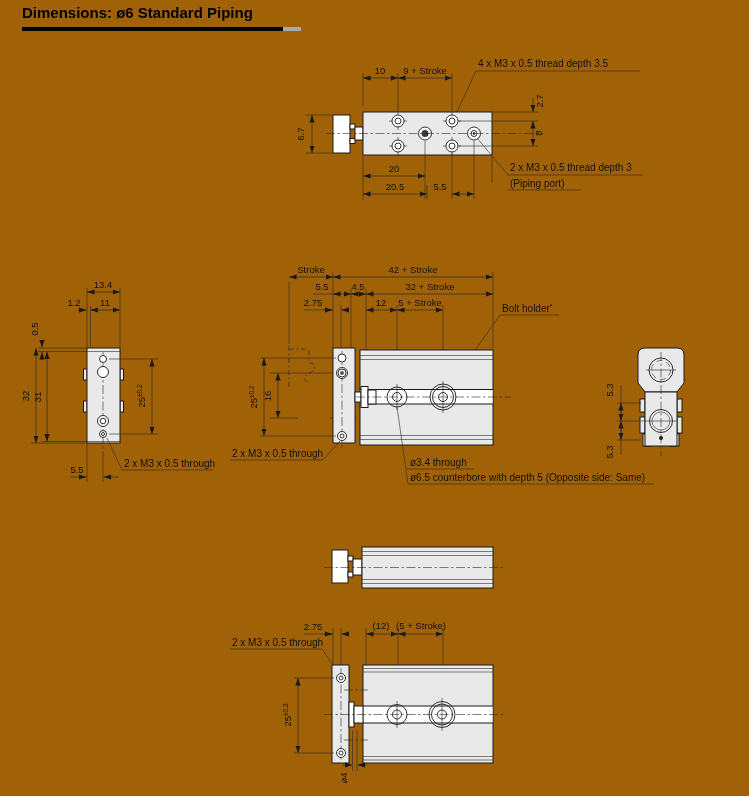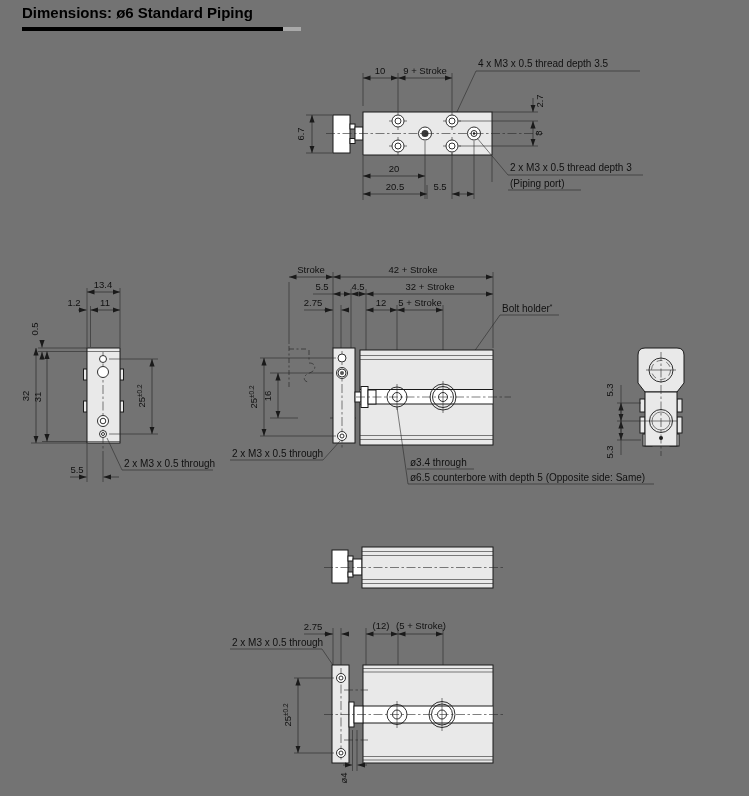--- a/index.html
+++ b/index.html
@@ -1,16 +1,16 @@
 <!DOCTYPE html>
 <html><head>
 <meta charset="utf-8">
 <style>
   html,body{margin:0;padding:0;background:#fff;}
-  #stage{position:relative;width:749px;height:796px;background:#737373;overflow:hidden;
+  #stage{position:relative;width:749px;height:796px;background:#a16207;overflow:hidden;
          font-family:"Liberation Sans",sans-serif;}
   #title{position:absolute;left:22px;top:4px;font-size:15px;font-weight:bold;color:#000;}
   #title-bar{position:absolute;left:22px;top:27px;width:261px;height:3.5px;background:#000;}
   #title-bar-tail{position:absolute;left:283px;top:27px;width:18px;height:3.5px;background:#a9a9a9;}
   svg text{font-family:"Liberation Sans",sans-serif;font-size:9.5px;fill:#111;}
   svg text.lbl{font-size:10px;}
   .sup{font-size:6.5px;}
   .part{fill:#e9e9e9;stroke:#1a1a1a;stroke-width:1;}
   .pw{fill:#ffffff;stroke:#1a1a1a;stroke-width:1;}
   .ln{fill:none;stroke:#1a1a1a;stroke-width:1;}

